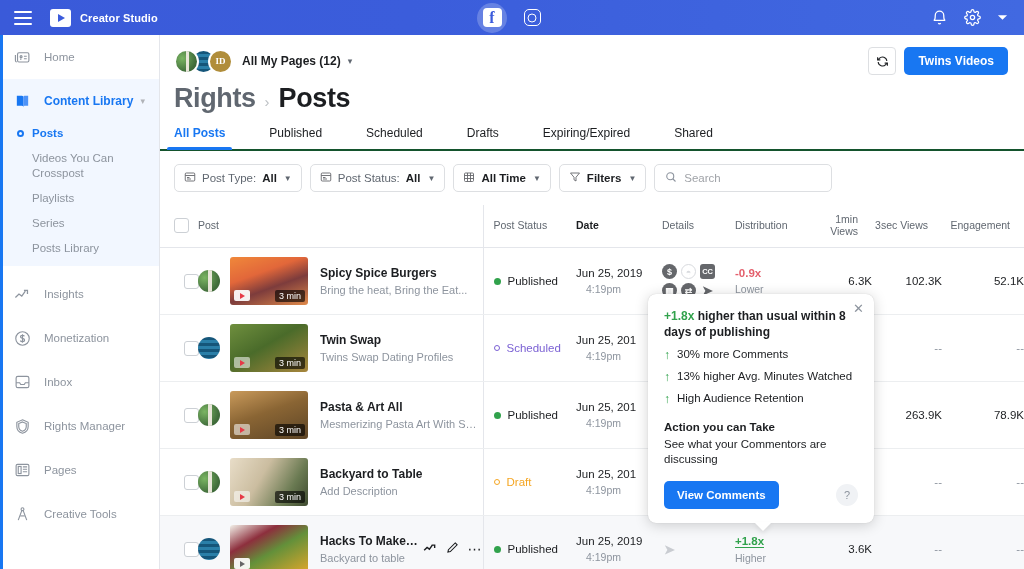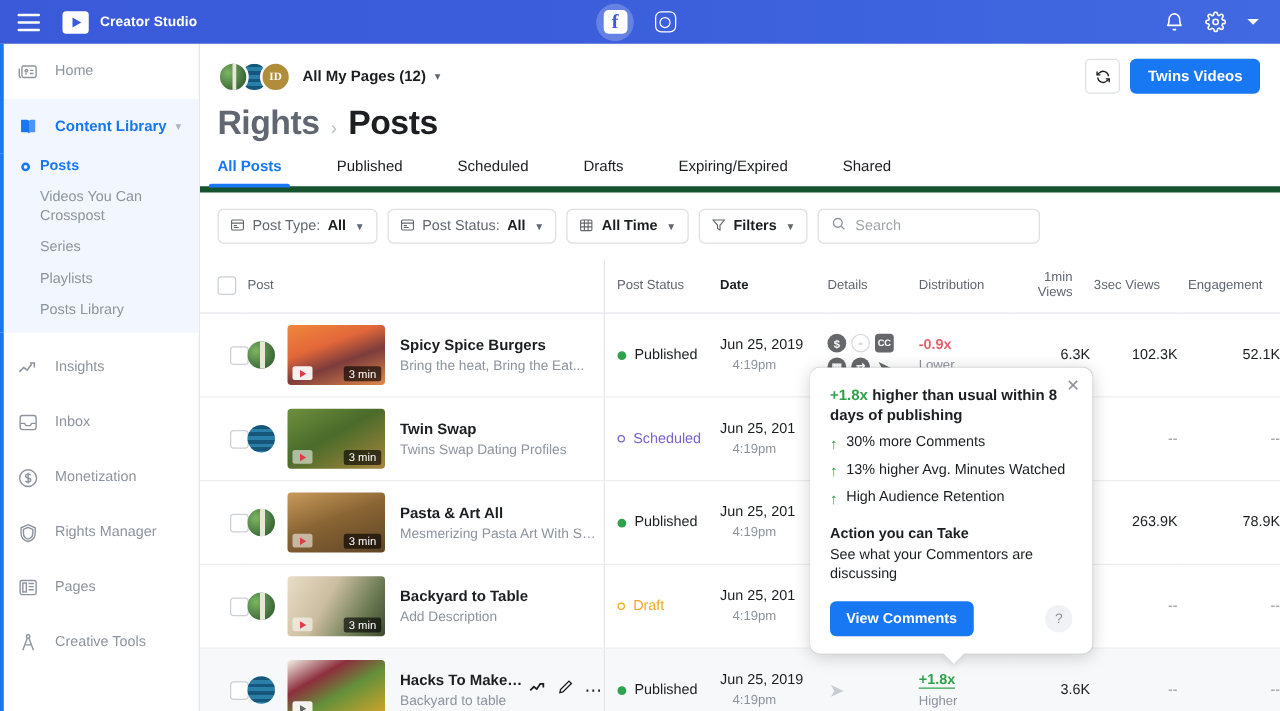--- a/index.html
+++ b/index.html
@@ -104,21 +104,21 @@
     background: #fff; display:flex; align-items:center; justify-content:center; cursor:pointer; }
   .upload-btn { background: #1877f2; color: #fff; font-size: 12px; font-weight: bold;
     border: none; border-radius: 5px; padding: 7px 14px; cursor: pointer; }
 
   .breadcrumb { display: flex; align-items: baseline; padding: 2px 0 0 14px; }
   .bc-lib { font-size: 27px; font-weight: bold; color: #606770; letter-spacing: -.4px; }
   .bc-sep { font-size: 15px; color: #bcc0c4; margin: 0 9px; }
   .bc-cur { font-size: 27px; font-weight: bold; color: #1c1e21; letter-spacing: -.4px; }
 
   .tabs { display: flex; align-items: center; padding-left: 14px; margin-top: 12px;
-    border-bottom: 5px solid #14532d; position: relative; }
+    border-bottom: 2px solid #14532d; position: relative; }
   .tab { font-size: 12px; color: #1c1e21; padding: 0 0 9px 0; margin-right: 44px;
     cursor: pointer; position: relative; }
   .tab.active { color: #1877f2; font-weight: bold; }
   .tab.active::after { content: ""; position: absolute; left: -7px; right: -7px;
     bottom: -1px; height: 3px; background: #1877f2; border-radius: 2px 2px 0 0; }
 
   .filters { display: flex; align-items: center; gap: 8px; padding: 13px 0 13px 14px; }
   .fbtn { display: flex; align-items: center; gap: 6px; height: 28px;
     border: 1px solid #dddfe2; border-radius: 5px; background: #fff;
     padding: 0 9px; font-size: 11.5px; color: #606770; cursor: pointer; white-space: nowrap; }
@@ -289,57 +289,57 @@
     </div>
     <div class="subnav">
       <div class="sub-item cur sub-first" style="position:relative;">
         <span class="dot-ring"></span>
         <span>Posts</span>
       </div>
       <div class="sub-item">
         <span>Videos You Can Crosspost</span>
       </div>
       <div class="sub-item">
-        <span>Series</span>
+        <span>Playlists</span>
       </div>
       <div class="sub-item">
-        <span>Playlists</span>
+        <span>Series</span>
       </div>
       <div class="sub-item" style="padding-bottom:10px;">
         <span>Posts Library</span>
       </div>
     </div>
   </div>
 
   <div class="nav-item" style="margin-top:6px;">
     <span class="nicon">
       <svg width="17" height="16" viewBox="0 0 24 22" fill="none" stroke="#8d949e" stroke-width="1.8">
         <path d="M2 16l5-5 4 3 5-7"></path>
           <path d="M14 6h5v5"></path>
       </svg>
     </span>
     <span class="nav-label">Insights</span>
   </div>
   <div class="nav-item">
     <span class="nicon">
+      <svg width="17" height="17" viewBox="0 0 24 24" fill="none" stroke="#8d949e" stroke-width="1.6">
+        <circle cx="12" cy="12" r="9.5"></circle>
+          <path d="M12 6v12M14.8 8.8c-.6-.9-1.8-1.3-2.9-1.3-1.5 0-2.8.8-2.8 2.2s1.3 1.9 2.8 2.2 3 .8 3 2.3-1.4 2.3-3 2.3c-1.3 0-2.5-.5-3.1-1.5"></path>
+      </svg>
+    </span>
+    <span class="nav-label">Monetization</span>
+  </div>
+  <div class="nav-item">
+    <span class="nicon">
       <svg width="17" height="16" viewBox="0 0 24 22" fill="none" stroke="#8d949e" stroke-width="1.6">
         <rect x="3" y="3" width="18" height="16" rx="2.5"></rect>
           <path d="M3 12h5l1.5 2.5h5L16 12h5"></path>
       </svg>
     </span>
     <span class="nav-label">Inbox</span>
-  </div>
-  <div class="nav-item">
-    <span class="nicon">
-      <svg width="17" height="17" viewBox="0 0 24 24" fill="none" stroke="#8d949e" stroke-width="1.6">
-        <circle cx="12" cy="12" r="9.5"></circle>
-          <path d="M12 6v12M14.8 8.8c-.6-.9-1.8-1.3-2.9-1.3-1.5 0-2.8.8-2.8 2.2s1.3 1.9 2.8 2.2 3 .8 3 2.3-1.4 2.3-3 2.3c-1.3 0-2.5-.5-3.1-1.5"></path>
-      </svg>
-    </span>
-    <span class="nav-label">Monetization</span>
   </div>
   <div class="nav-item">
     <span class="nicon">
       <svg width="17" height="17" viewBox="0 0 24 24" fill="none" stroke="#8d949e" stroke-width="1.6">
         <path d="M12 2.5 20 6v6c0 5-3.5 8.3-8 9.5-4.5-1.2-8-4.5-8-9.5V6z"></path>
         <path d="M12 5.5 17.3 7.8v4.3c0 3.5-2.4 5.8-5.3 6.7-2.9-.9-5.3-3.2-5.3-6.7V7.8z"></path>
       </svg>
     </span>
     <span class="nav-label">Rights Manager</span>
   </div>

